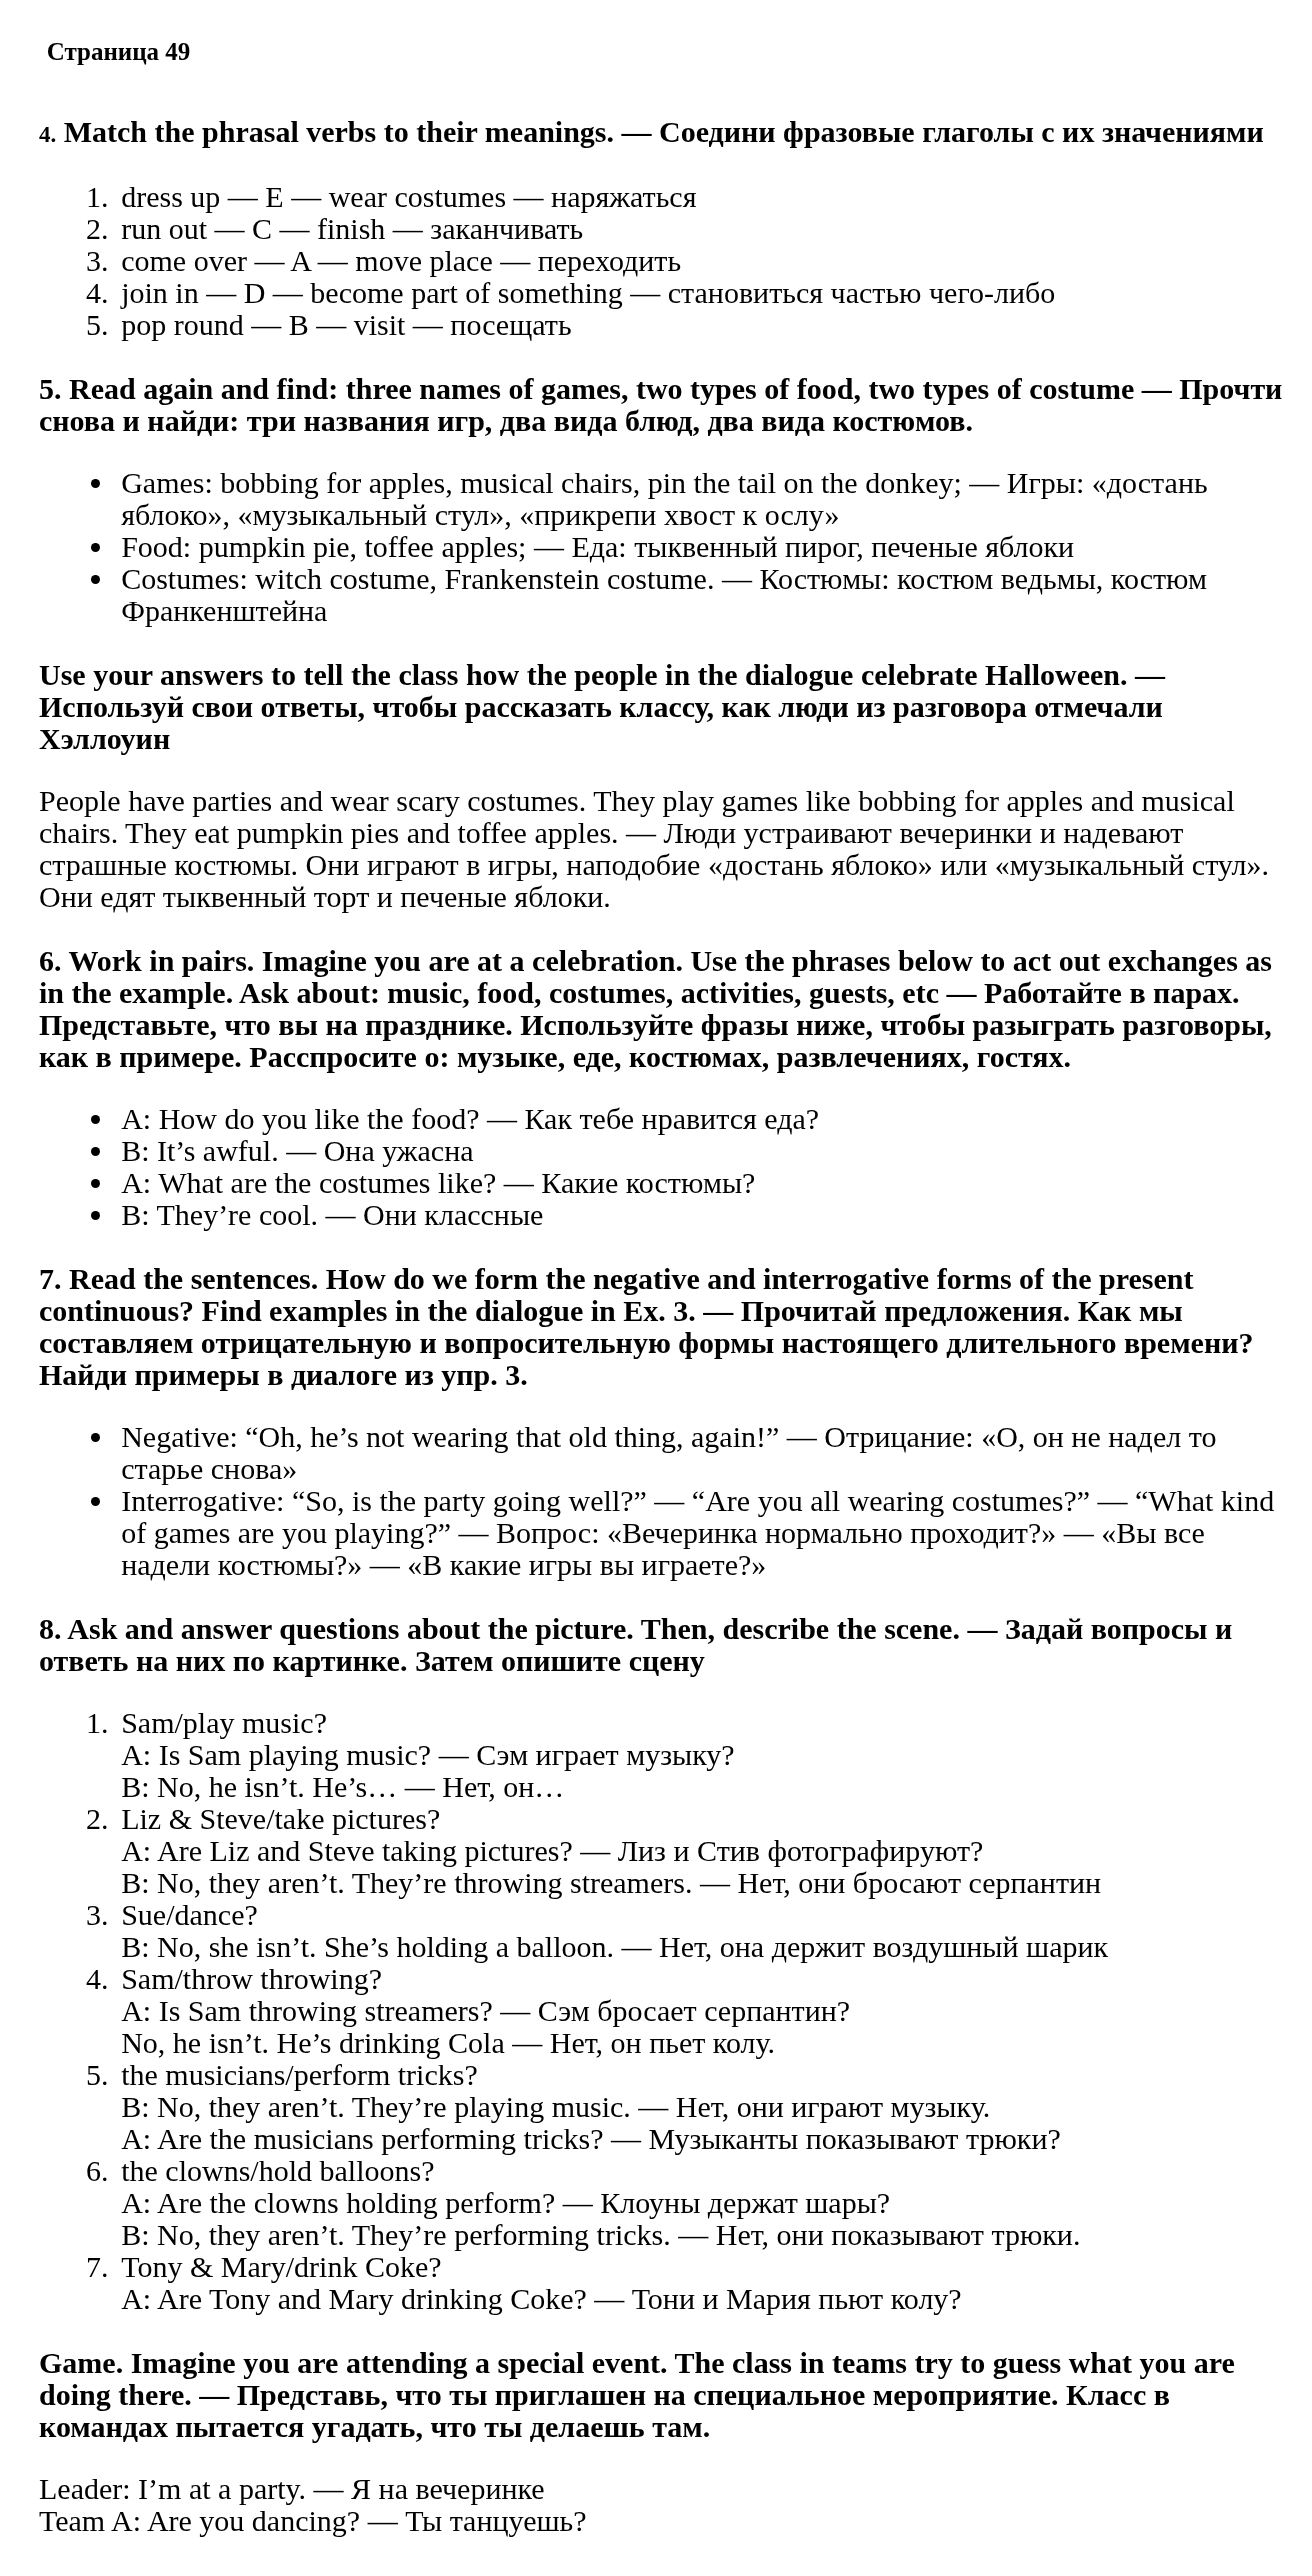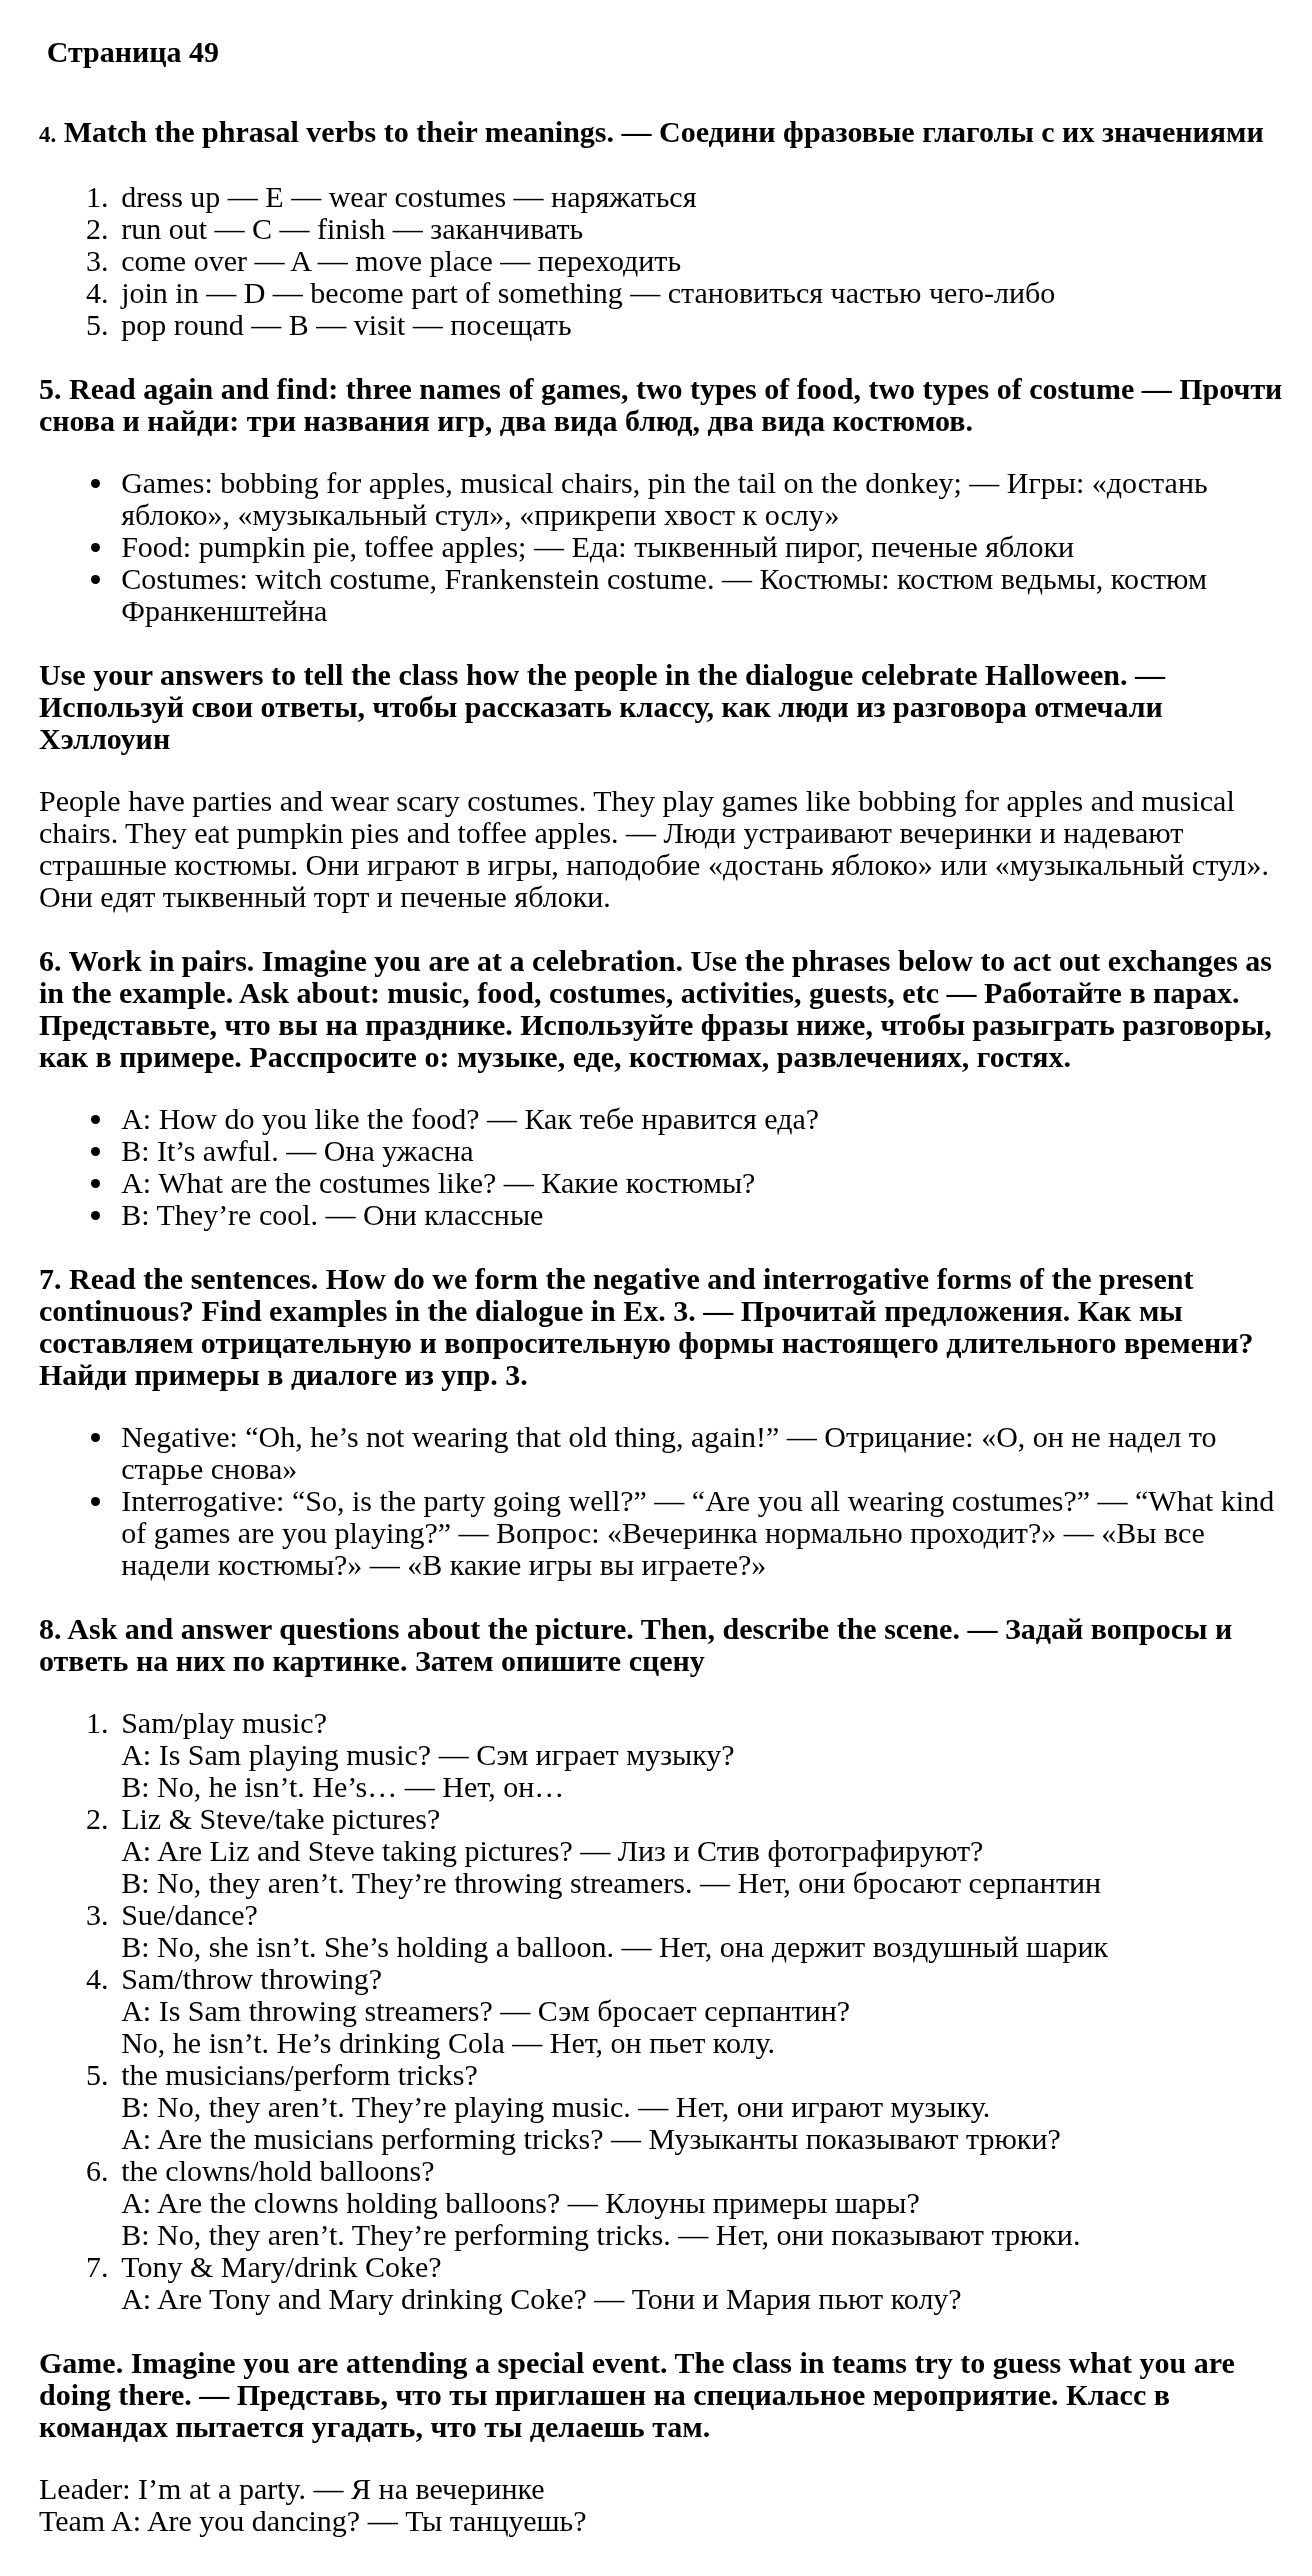--- a/index.html
+++ b/index.html
@@ -5,21 +5,21 @@
   html, body { margin: 0; padding: 0; background: #ffffff; }
   body {
     width: 1313px;
     min-height: 3159px;
     font-family: "Liberation Serif", "DejaVu Serif", serif;
     color: #000000;
     font-size: 30px;
     line-height: 32px;
   }
   .page { padding: 36px 20.6px 0 39px; box-sizing: border-box; width: 1313px; }
-  .page-label { font-weight: bold; font-size: 30px; line-height: 31px; margin: 0 0 49px 7.7px; }
+  .page-label { font-weight: bold; font-size: 25px; line-height: 31px; margin: 0 0 49px 7.7px; }
   .heading { font-weight: bold; margin: 0 0 30px 0; }
   .heading .num-small { font-size: 23px; }
   p { margin: 0 0 32px 0; }
   ol, ul { margin: 0 0 32px 0; padding-left: 77px; }
   ol li { padding-left: 5.2px; }
   ul { list-style: disc; }
   ul li { padding-left: 5.2px; }
   .qa-line { display: block; }
   .dialog-line { display: block; }
 </style>
@@ -94,21 +94,21 @@
         <span class="qa-line">A: Is Sam throwing streamers? — Сэм бросает серпантин?</span>
         <span class="qa-line">No, he isn’t. He’s drinking Cola — Нет, он пьет колу.</span>
       </li>
       <li>
         <span class="qa-line">the musicians/perform tricks?</span>
         <span class="qa-line">B: No, they aren’t. They’re playing music. — Нет, они играют музыку.</span>
         <span class="qa-line">A: Are the musicians performing tricks? — Музыканты показывают трюки?</span>
       </li>
       <li>
         <span class="qa-line">the clowns/hold balloons?</span>
-        <span class="qa-line">A: Are the clowns holding balloons? — Клоуны примеры шары?</span>
+        <span class="qa-line">A: Are the clowns holding perform? — Клоуны держат шары?</span>
         <span class="qa-line">B: No, they aren’t. They’re performing tricks. — Нет, они показывают трюки.</span>
       </li>
       <li>
         <span class="qa-line">Tony &amp; Mary/drink Coke?</span>
         <span class="qa-line">A: Are Tony and Mary drinking Coke? — Тони и Мария пьют колу?</span>
       </li>
     </ol>
   </section>
 
   <section>

